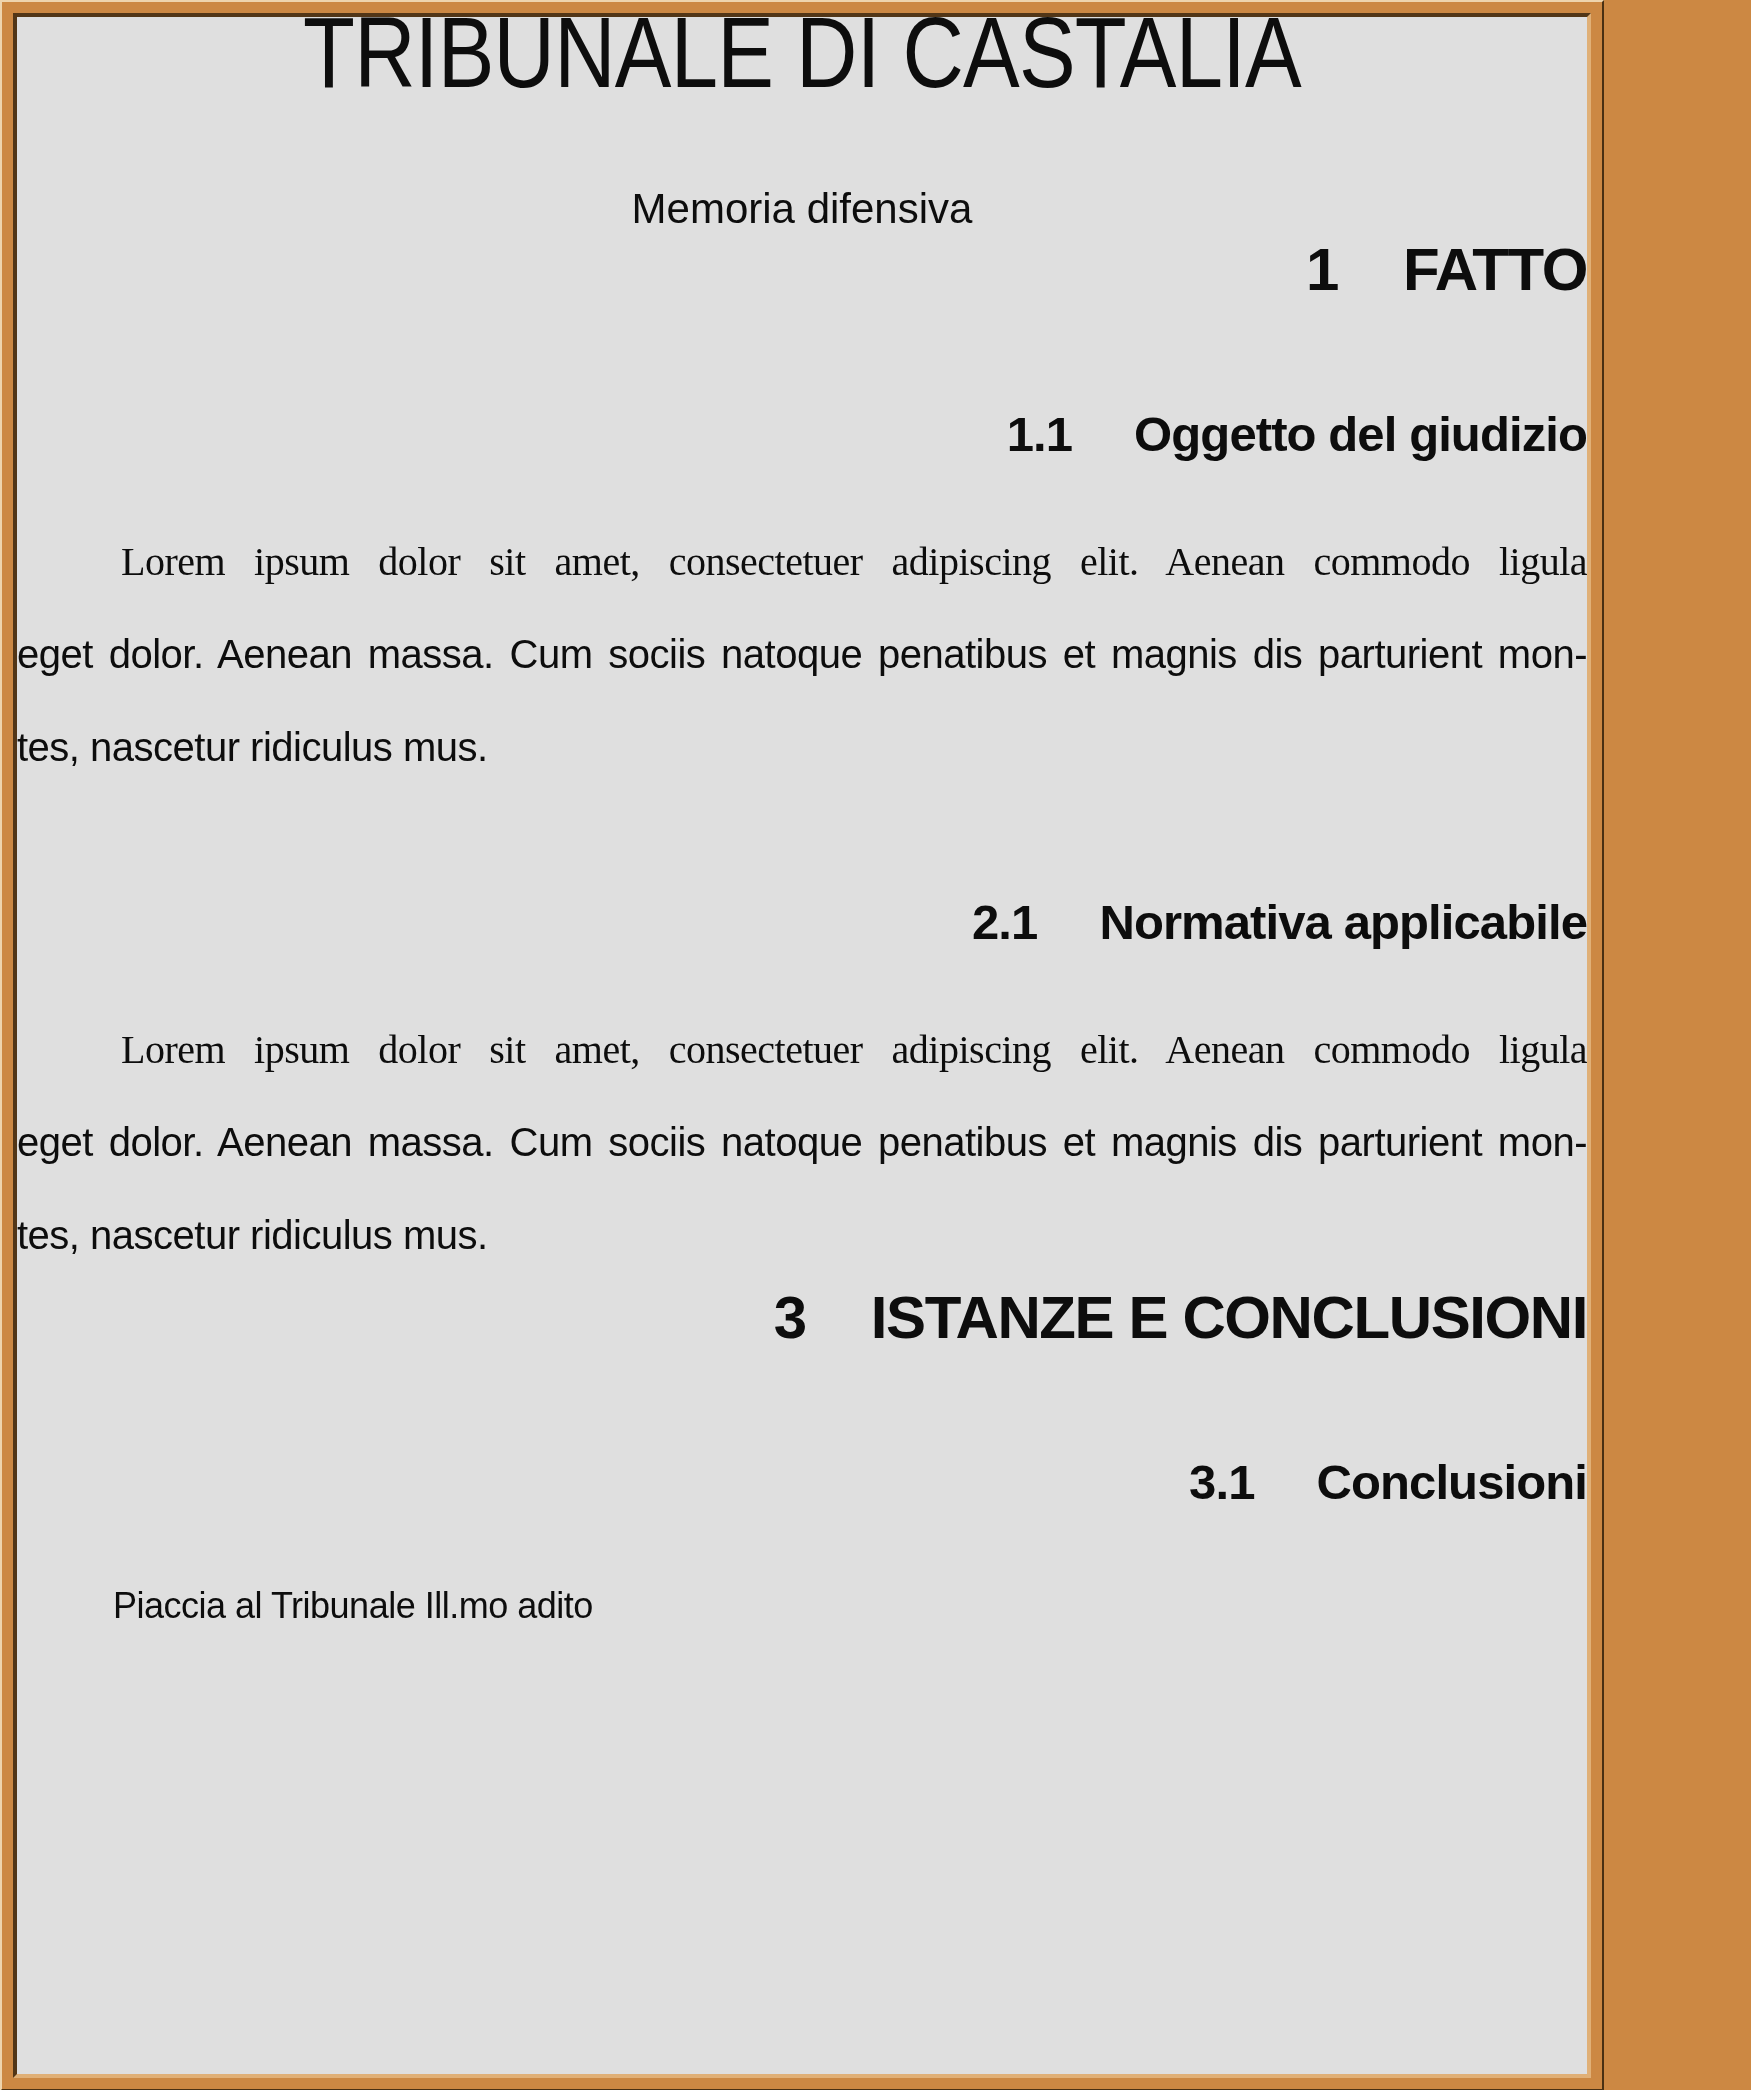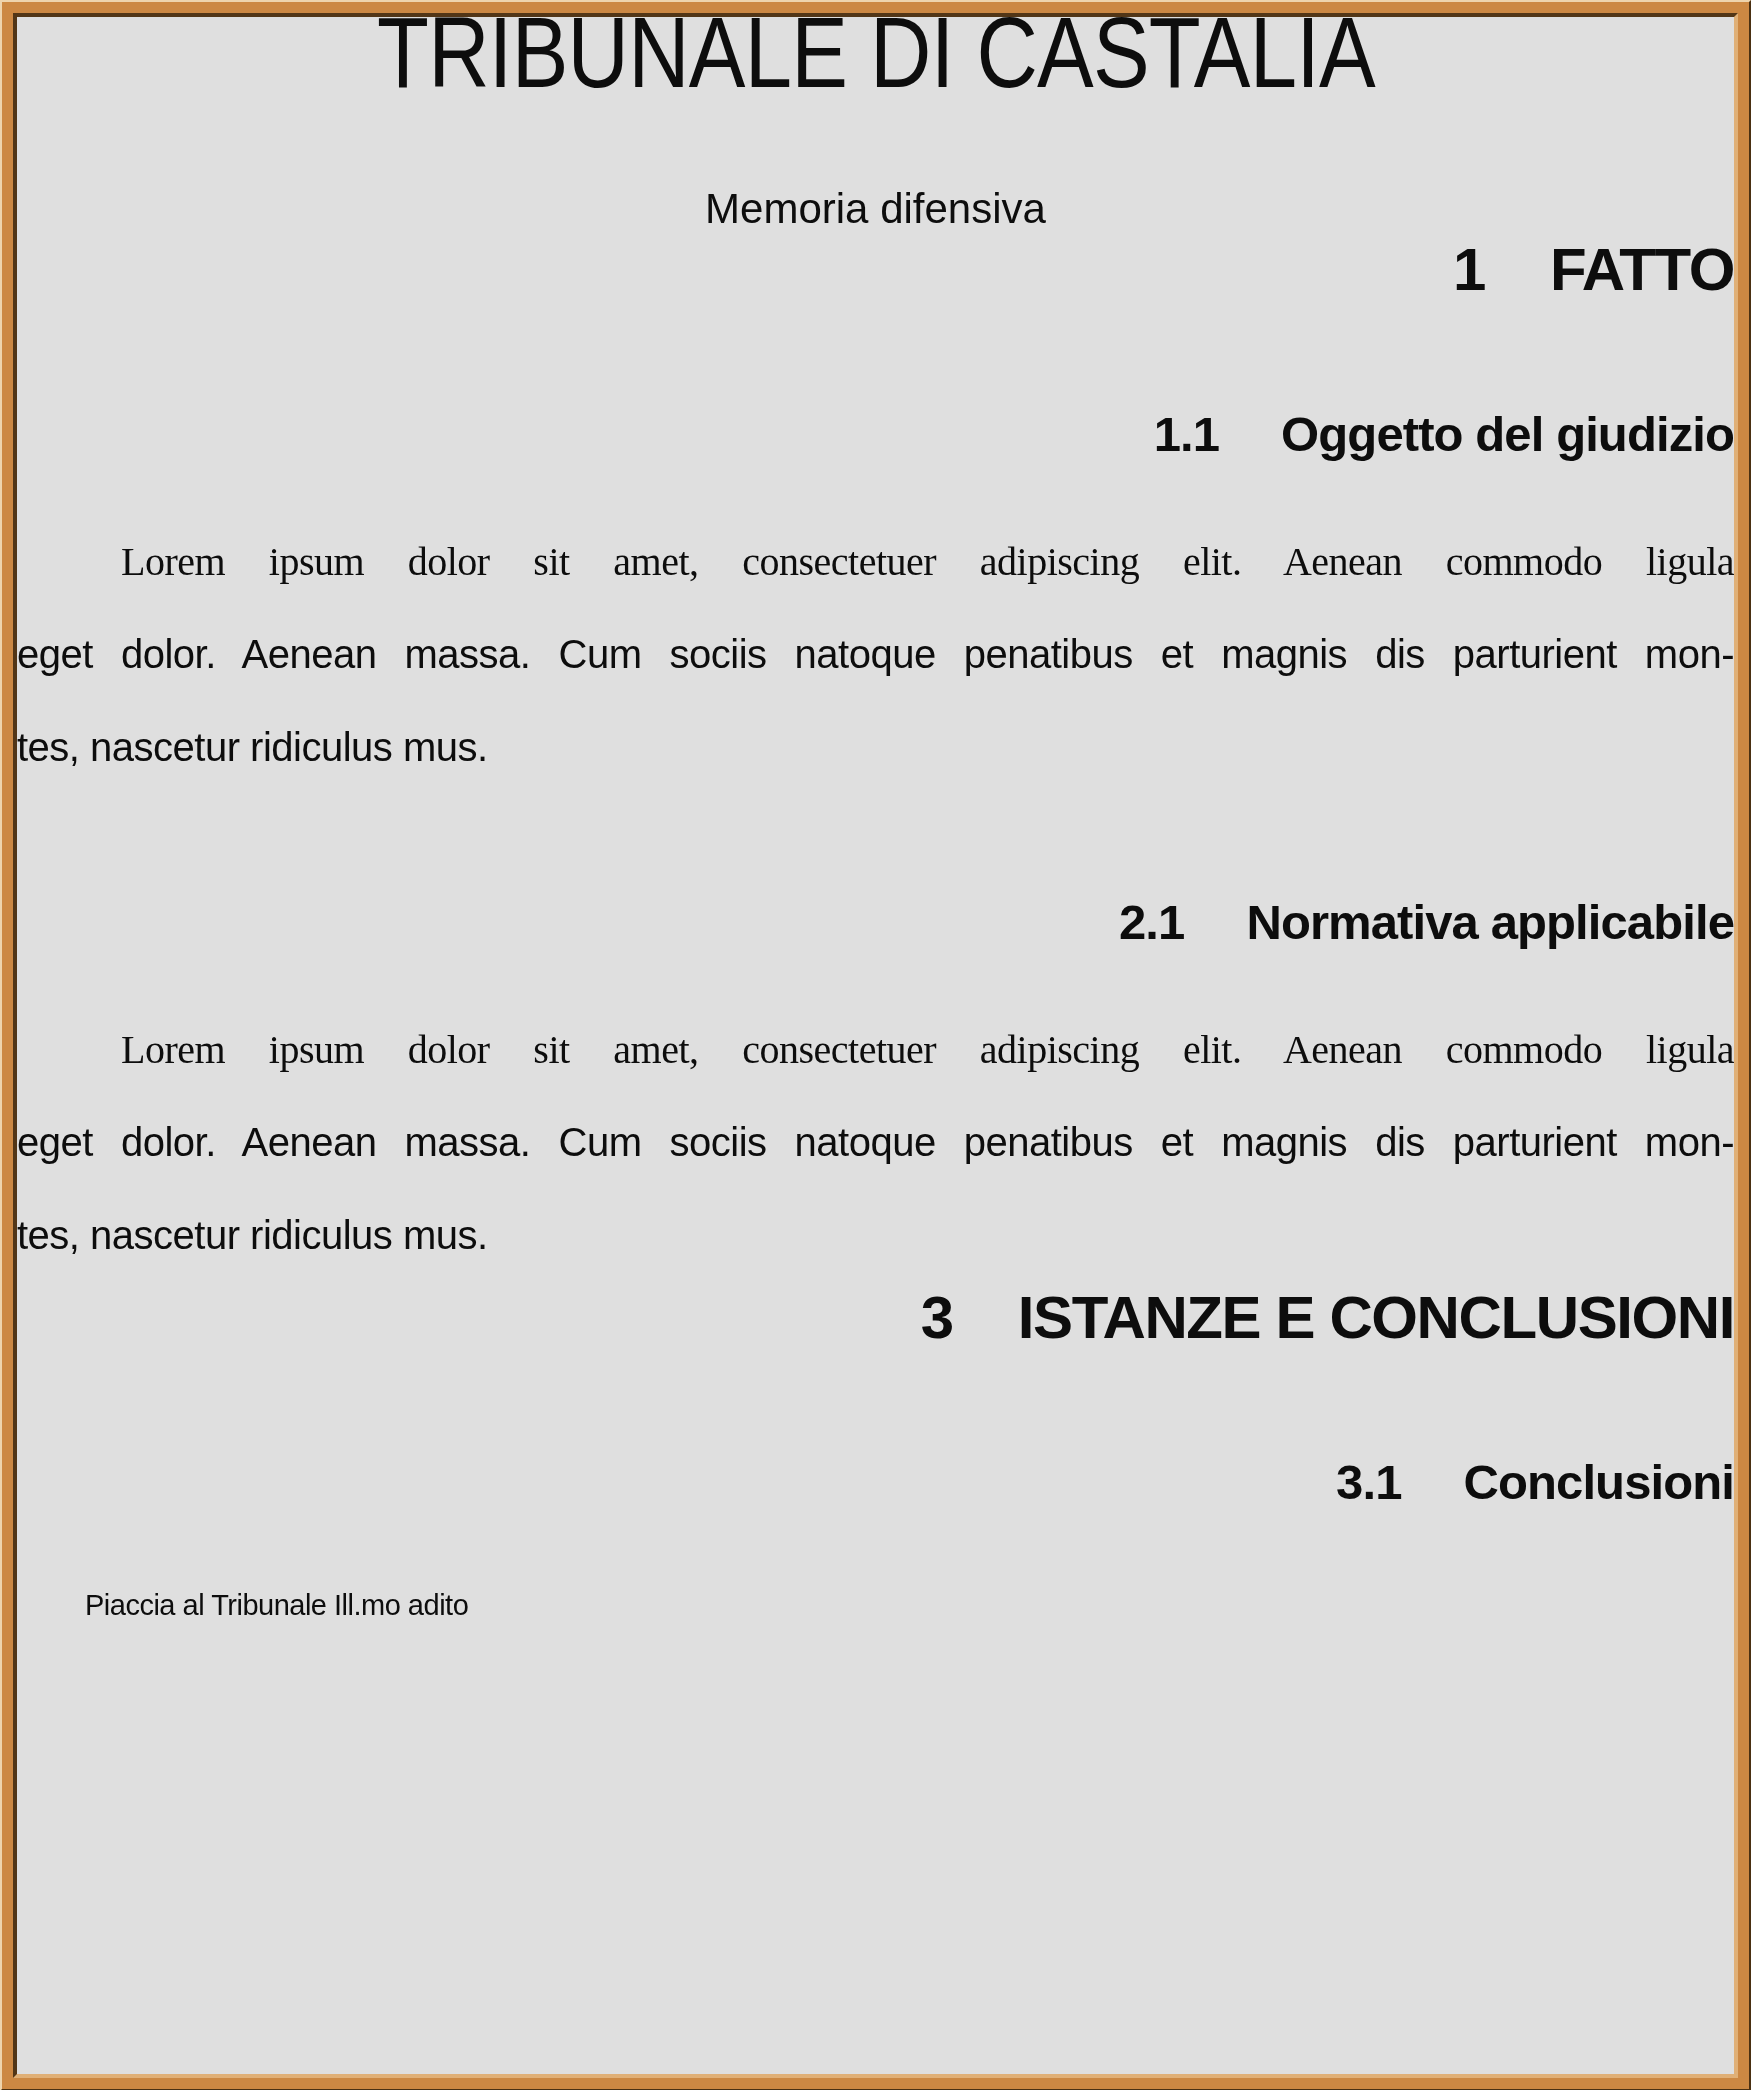--- a/index.html
+++ b/index.html
@@ -3,21 +3,21 @@
 <meta charset="utf-8">
 <style>
   html,body{margin:0;padding:0;}
   body{
     width:1751px;height:2091px;overflow:hidden;
     font-family:"Liberation Sans",sans-serif;
     background:#cc8843;
   }
   
   .frame{
-    box-sizing:border-box;width:1751px;height:2091px;
+    box-sizing:border-box;width:1604px;height:2091px;
     border:2.7px solid;
     border-color:#eed4ad #4a3012 #4a3012 #eed4ad;
     background:#cc8843;
     padding:11px;
   }
   .page{
     box-sizing:border-box;height:100%;
     border:4.5px solid;
     border-color:#523617 #e0b077 #e0b077 #523617;
     background:#dfdfdf;
@@ -48,22 +48,22 @@
   h2.sub .num{margin-right:62px;}
   .sec-1{margin-top:143px;}
   .sec-2{margin-top:117px;}
   .sec-3{margin-top:115px;}
   .para{margin-top:51px;font-size:40px;line-height:93px;letter-spacing:-0.5px;}
   .pline{min-height:93px;}
   .pline.just{text-align:justify;text-align-last:justify;}
   .pline.indent{padding-left:104px;font-family:Liberation Serif, serif;}
   .closing{
     margin-top:47px;
-    font-size:29px;line-height:93px;letter-spacing:-0.5px;
-    padding-left:68px;
+    font-size:36px;line-height:93px;letter-spacing:-0.5px;
+    padding-left:96px;
   }
 </style>
 </head>
 <body>
 
 <div class="frame">
   <div class="page">
 
     <div class="doc-title">
       <span class="title-stretch">TRIBUNALE DI CASTALIA</span>

